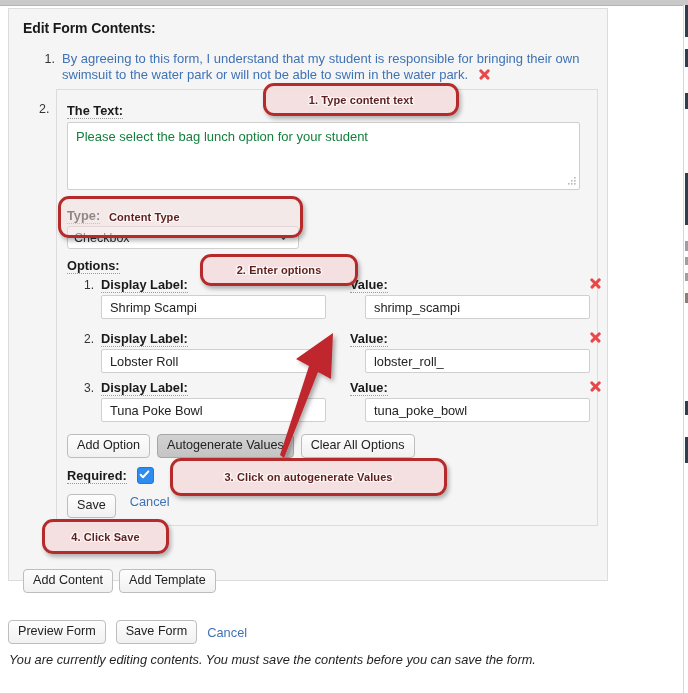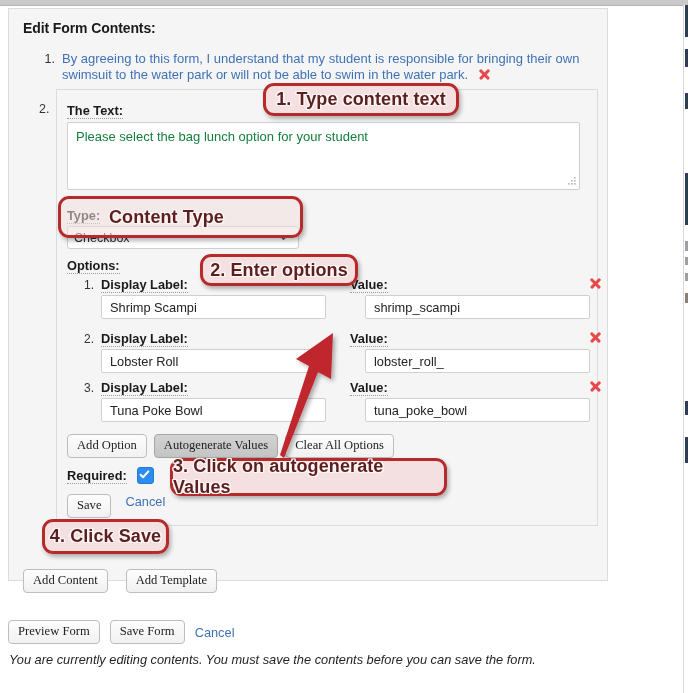--- a/index.html
+++ b/index.html
@@ -239,21 +239,21 @@
     left: 522px;
     top: -2px;
   }
 
   
   .btn {
     display: inline-block;
     background: linear-gradient(#fdfdfd, #f1f1f1);
     border: 1px solid #bdbdbd;
     border-radius: 4px;
-    font-family: Liberation Serif, serif;
+    font-family: Liberation Sans, sans-serif;
     font-size: 12.6px;
     color: #222;
     padding: 3px 9px 4px;
     line-height: 15px;
     cursor: pointer;
     white-space: nowrap;
   }
   .btn.pressed {
     background: linear-gradient(#d2d2d2, #c4c4c4);
     border-color: #a6a6a6;
@@ -292,21 +292,21 @@
     color: #3f72b5;
     font-size: 12.8px;
     cursor: pointer;
   }
 
   
   #outer-buttons {
     position: absolute;
     left: 14px; top: 560px;
     display: flex;
-    gap: 18px;
+    gap: 6px;
     justify-content: center;
   }
 
   
   #footer-buttons {
     position: absolute;
     left: 8px; top: 620px;
     display: flex;
     align-items: center;
     gap: 10px;
@@ -325,21 +325,21 @@
     background: rgba(243, 222, 222, 0.93);
     border: 3px solid #b52b2b;
     border-radius: 11px;
     box-shadow: 2px 3px 4px rgba(0,0,0,0.28);
     display: flex;
     align-items: center;
     justify-content: center;
     box-sizing: border-box;
     color: #5c1f1f;
     font-weight: bold;
-    font-size: 18px;
+    font-size: 11px;
     letter-spacing: .1px;
     text-shadow:
       -1.3px -1.3px 0 #fdf4f4,
        1.3px -1.3px 0 #fdf4f4,
       -1.3px  1.3px 0 #fdf4f4,
        1.3px  1.3px 0 #fdf4f4,
         0    -1.3px 0 #fdf4f4,
         0     1.3px 0 #fdf4f4,
       -1.3px  0     0 #fdf4f4,
        1.3px  0     0 #fdf4f4;

